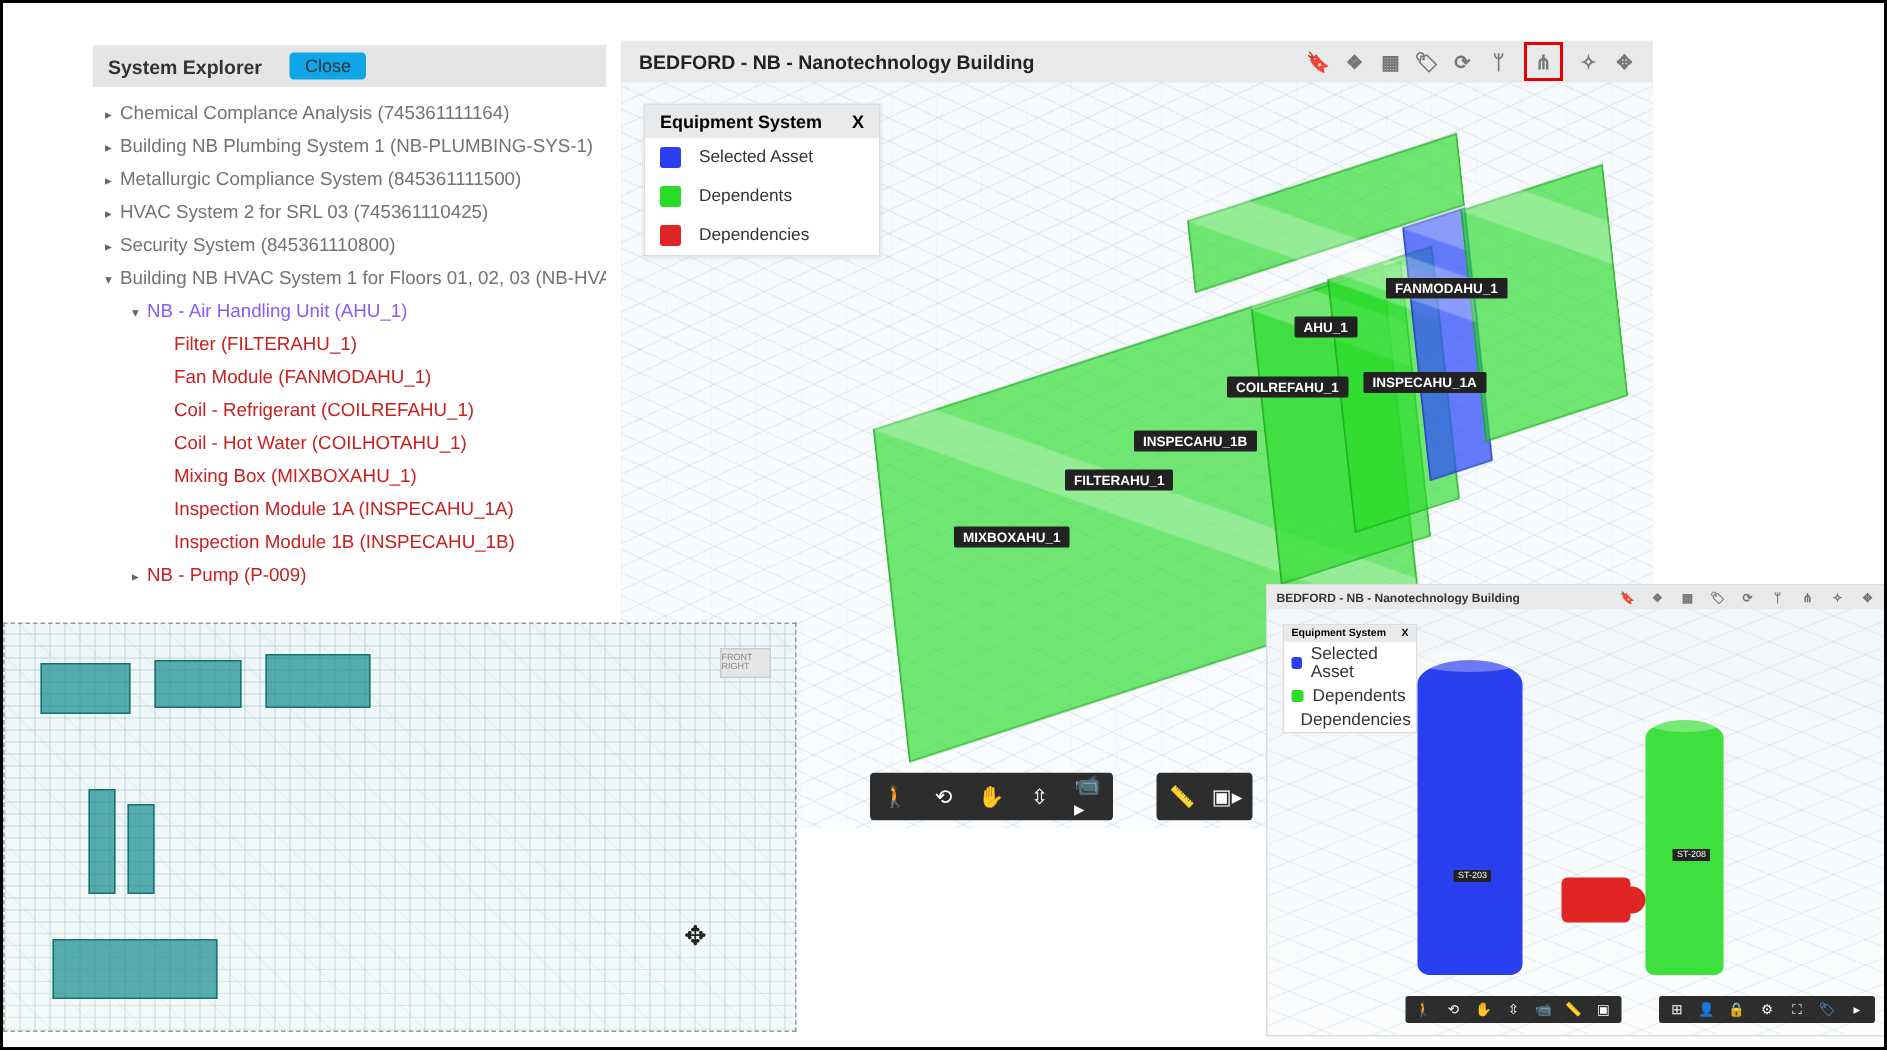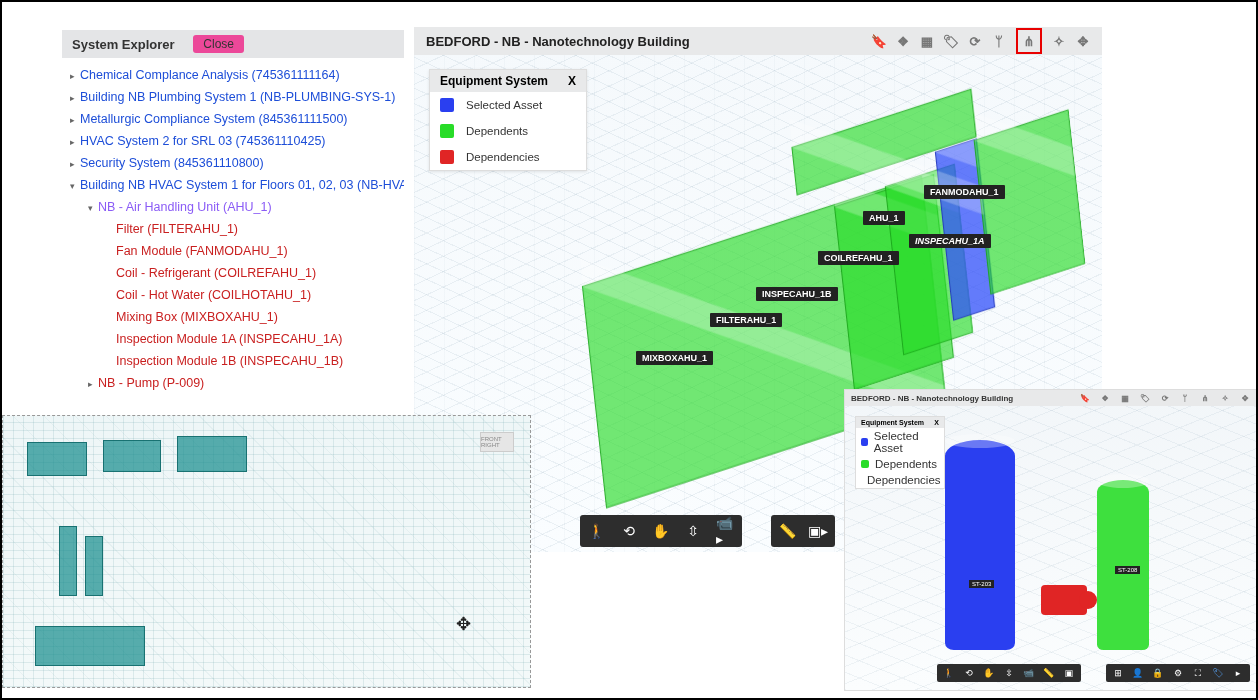--- a/index.html
+++ b/index.html
@@ -30,21 +30,21 @@
   display: flex;
   align-items: center;
   padding: 0 10px;
   font-weight: 600;
   color: #333;
   font-size: 13px;
 }
 .sidebar-header .close-btn {
   margin-left: auto;
   margin-right: 150px;
-  background: #ec4899;
+  background: #0ea5e9;
   padding: 2px 10px;
   border-radius: 3px;
   font-weight: 400;
   cursor: pointer;
   font-size: 12px;
 }
 .tree {
   padding: 6px 0 6px 8px;
   line-height: 1.6;
   font-size: 12.5px;
@@ -53,21 +53,21 @@
   white-space: nowrap;
   padding: 1px 0;
 }
 .tree-item .caret {
   display: inline-block;
   width: 10px;
   color: #666;
   font-size: 9px;
 }
 .tree-item a { text-decoration: none; cursor: pointer; }
-.blue a { color: #1d4ed8; }
+.blue a { color: #737373; }
 .red a { color: #c92020; }
 .green a { color: #8b5cf6; font-weight: 500; }
 .indent1 { padding-left: 18px; }
 .indent2 { padding-left: 36px; }
 
 
 .main-viewer {
   position: absolute;
   left: 412px;
   top: 25px;
@@ -404,21 +404,21 @@
     <div class="iso-box g1" style="left:30px; top:140px; width:340px; height:230px;"></div>
     <div class="iso-box g1" style="left:280px; top:100px; width:100px; height:190px;"></div>
     <div class="iso-box g1" style="left:330px; top:85px; width:70px; height:175px;"></div>
     <div class="iso-box b1" style="left:380px; top:55px; width:42px; height:175px;"></div>
     <div class="iso-box g1" style="left:418px; top:35px; width:95px; height:160px;"></div>
     <div class="iso-box g1" style="left:230px; top:30px; width:180px; height:50px;"></div>
   </div>
 
   <div class="tag" style="left:510px; top:158px;">FANMODAHU_1</div>
   <div class="tag" style="left:449px; top:184px;">AHU_1</div>
-  <div class="tag" style="left:495px; top:207px;font-style:italic;">INSPECAHU_1A</div>
+  <div class="tag" style="left:495px; top:221px;">INSPECAHU_1A</div>
   <div class="tag" style="left:404px; top:224px;text-align:center;">COILREFAHU_1</div>
   <div class="tag" style="left:342px; top:260px;">INSPECAHU_1B</div>
   <div class="tag" style="left:296px; top:286px;">FILTERAHU_1</div>
   <div class="tag" style="left:222px; top:324px;text-align:center;">MIXBOXAHU_1</div>
 </div>
 
 <div class="nav-bar">
   <span class="nav-ico">🚶</span>
   <span class="nav-ico">⟲</span>
   <span class="nav-ico active">✋</span>

